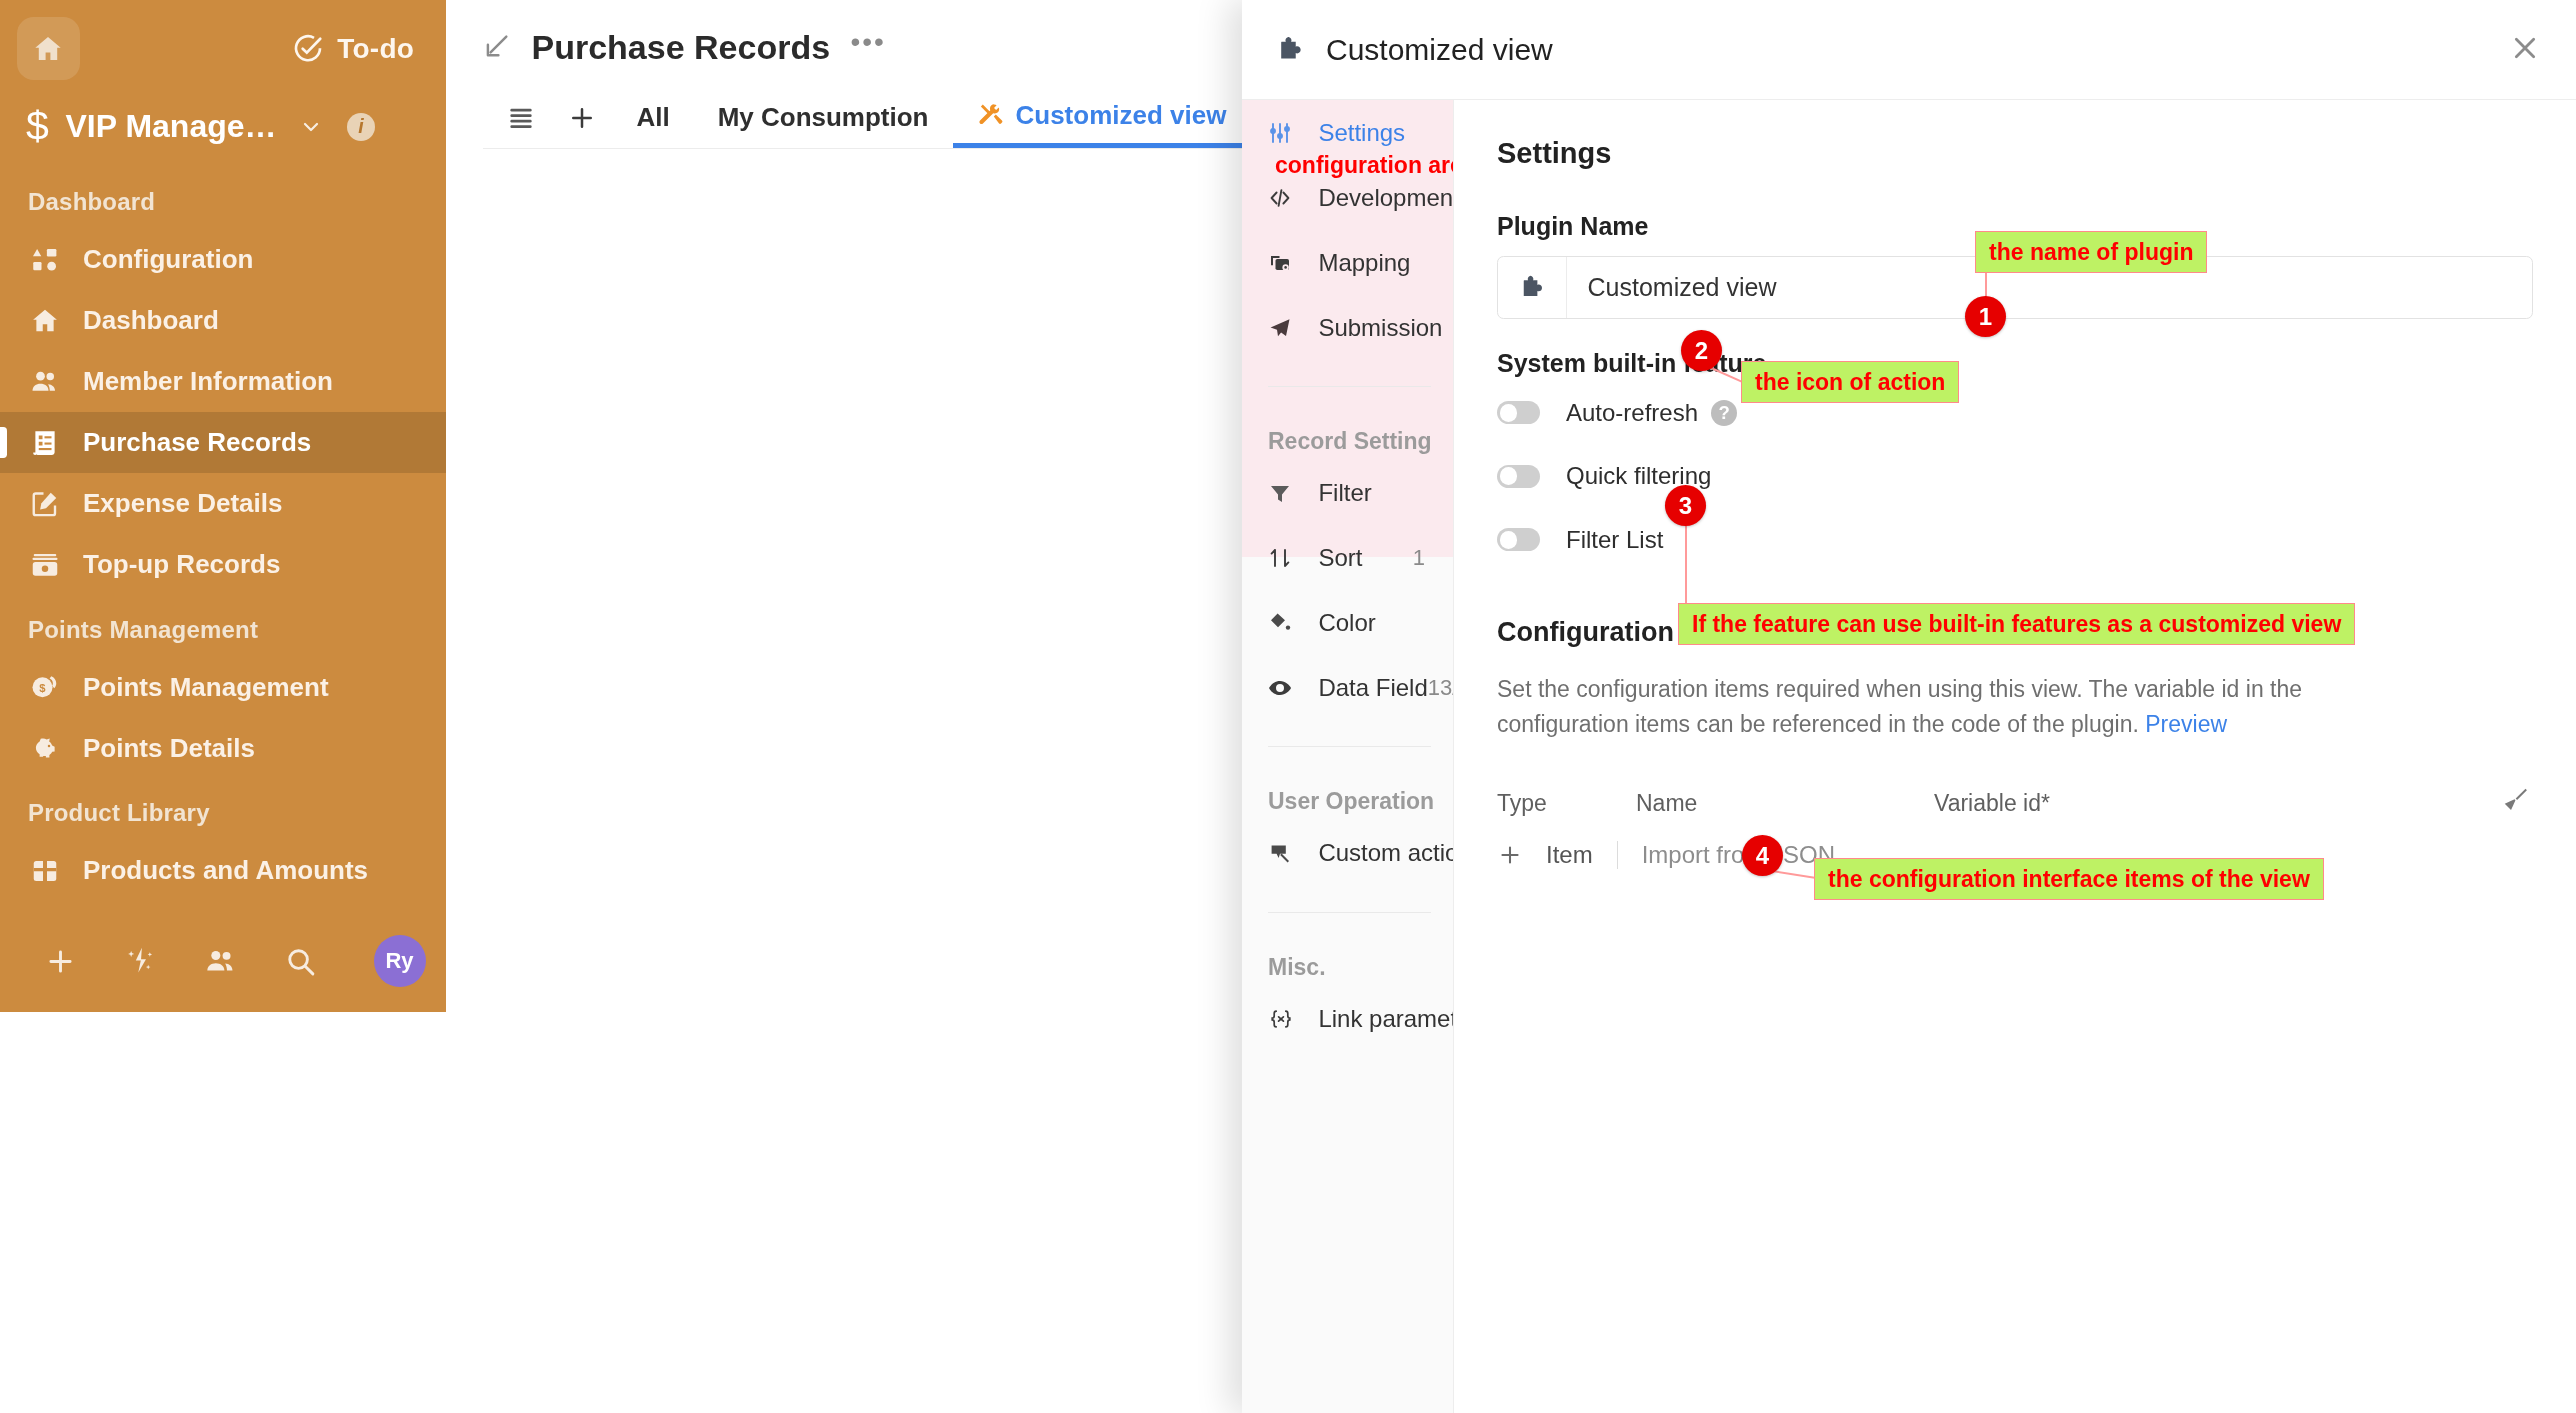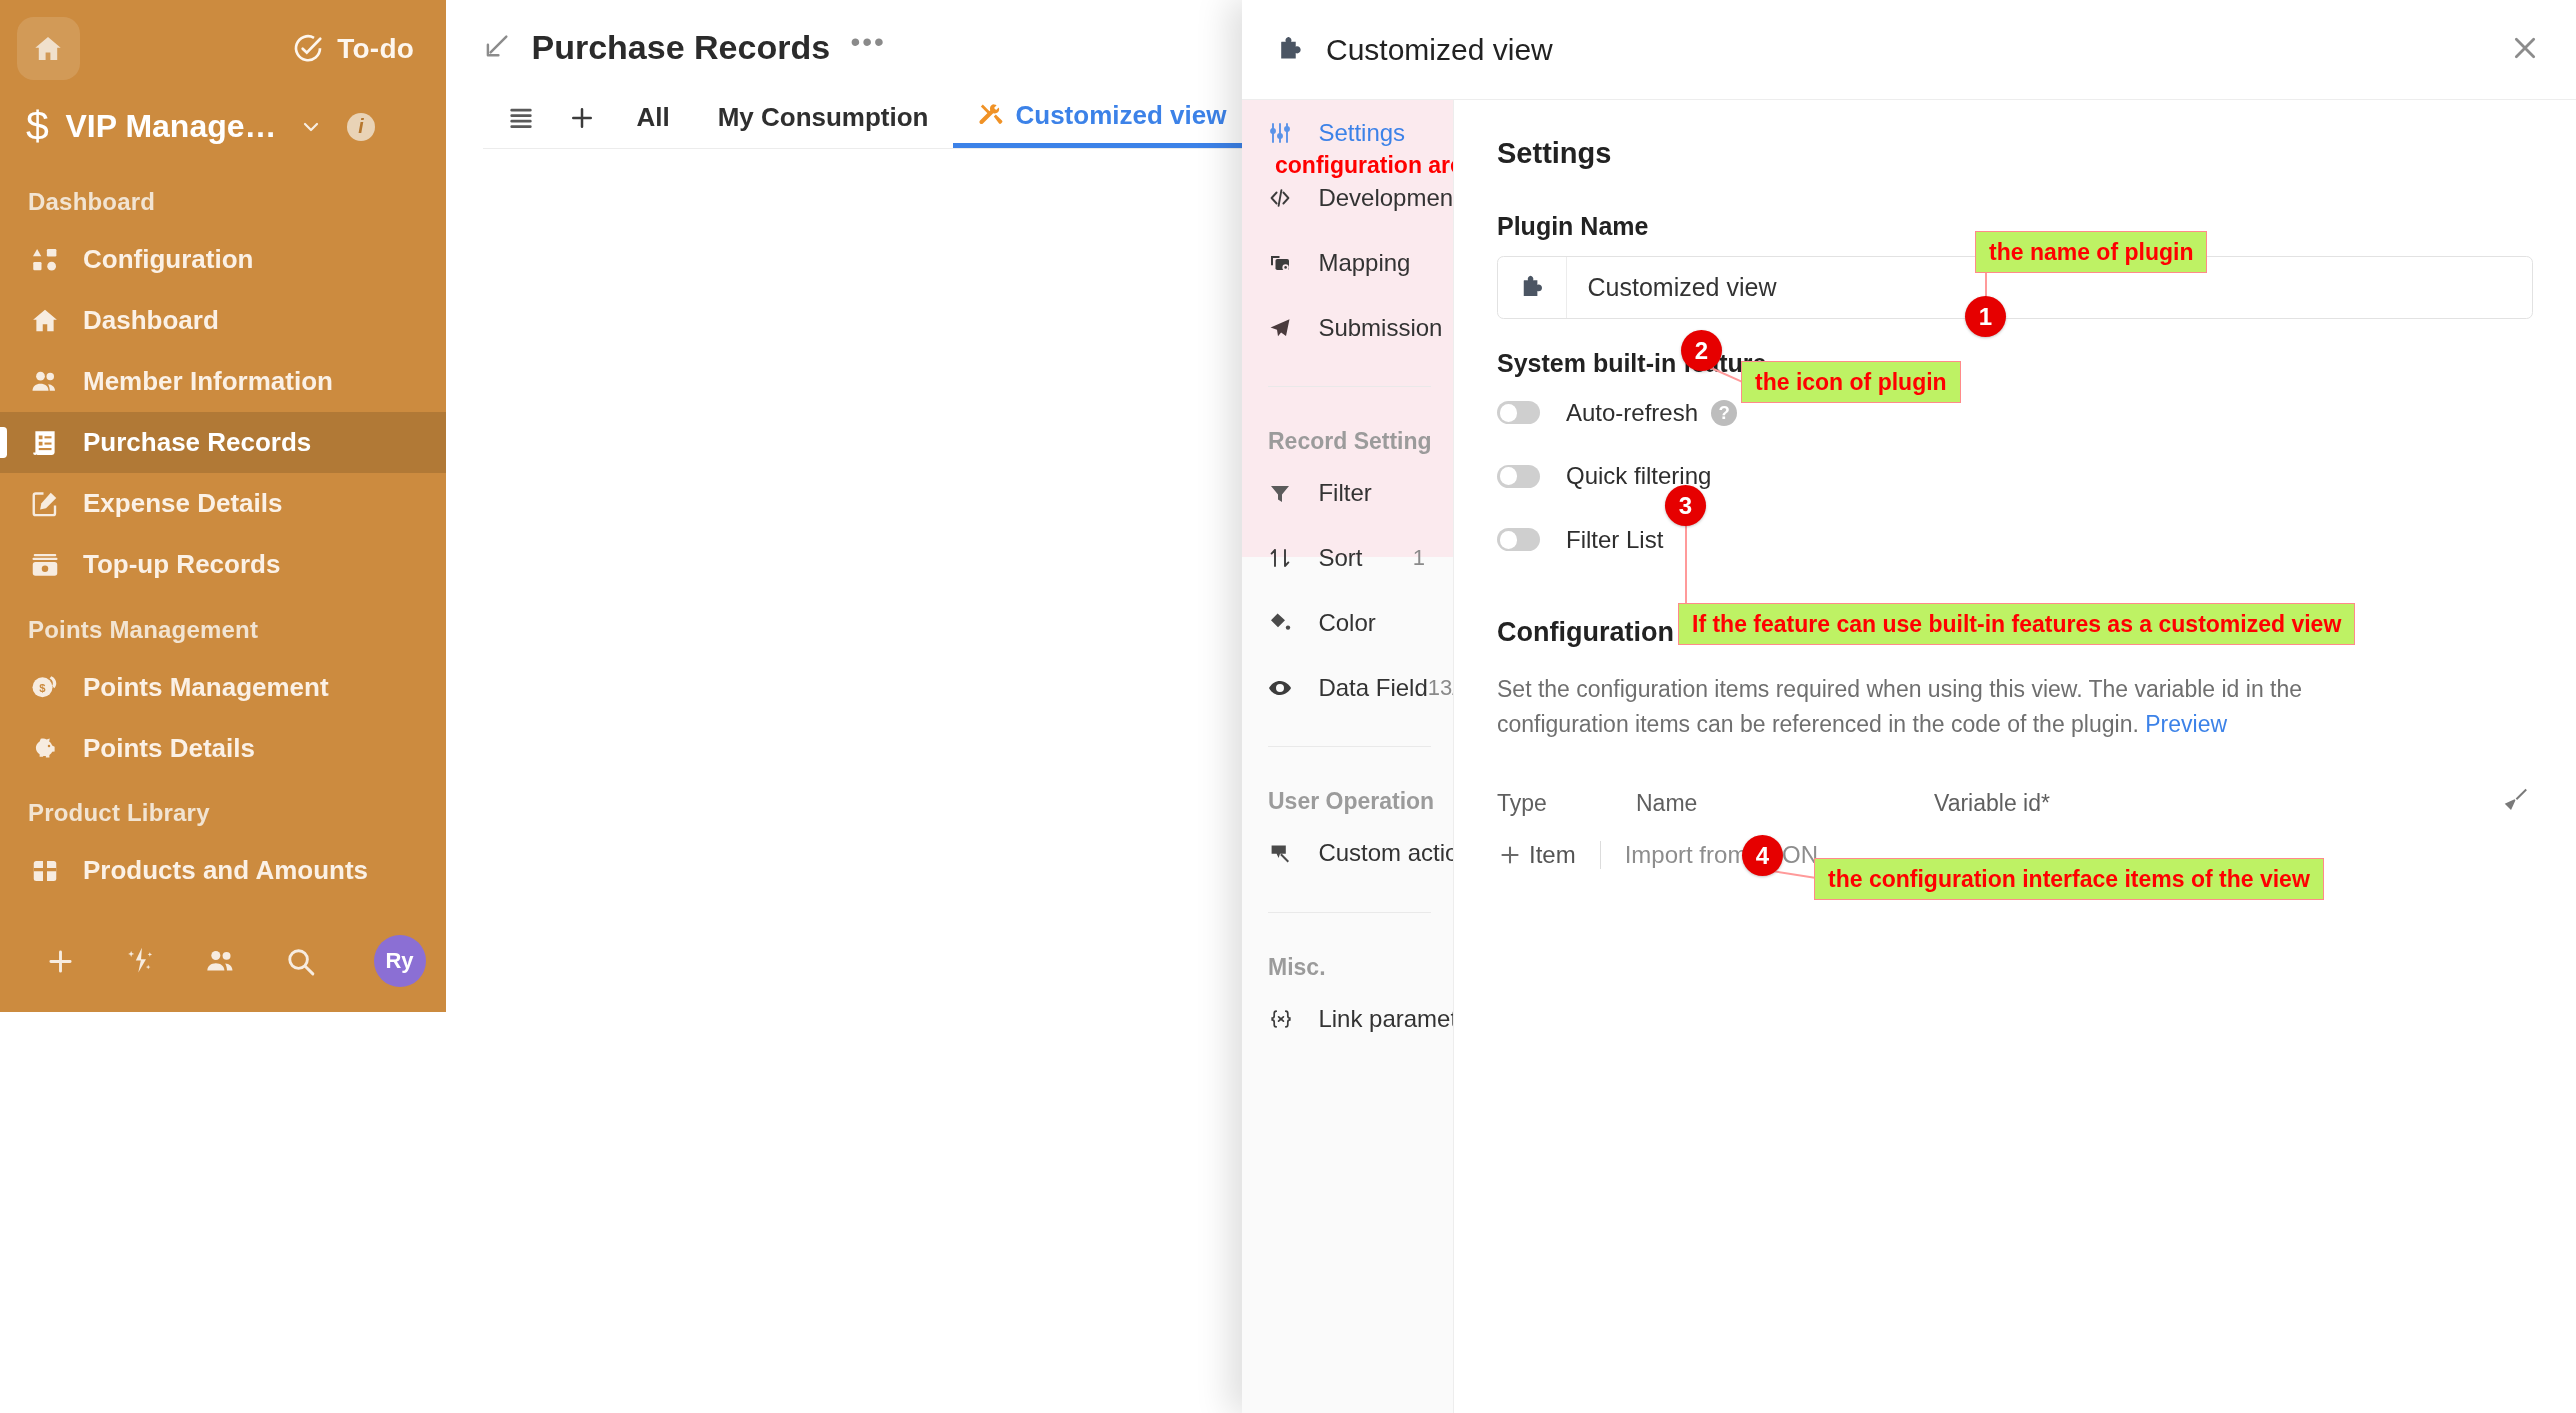--- a/index.html
+++ b/index.html
@@ -173,21 +173,21 @@
   .cfg-head {
     display: flex; align-items: center; margin-top: 43px; font-size: 23px; color: #5f5f5f;
   }
   .cfg-head .c-type { width: 139px; }
   .cfg-head .c-name { width: 298px; }
   .cfg-head .c-var { flex: 1; }
   .cfg-head .c-broom { cursor: pointer; padding-right: 3.7px; }
 
   .cfg-actions { display: flex; align-items: center; margin-top: 20.5px; gap: 0; }
   .add-item {
-    display: flex; align-items: center; gap: 6px; font-size: 24px; color: #545454;
+    display: flex; align-items: center; gap: 23px; font-size: 24px; color: #545454;
     cursor: pointer; padding-right: 24px; border-right: 0.9px solid #dcdcdc;
   }
   .import-json { font-size: 24px; color: #8d8d8d; cursor: pointer; padding-left: 24px; }
 
   
   .anno {
     position: absolute; z-index: 40; pointer-events: none;
   }
   .anno-box {
     border: 1.9px solid #ff8a8a; color: #ff0000; background: #bef264;
@@ -635,21 +635,21 @@
     </div>
   </div>
 
   <div class="anno" style="left:1975px; top:231px;">
     <div class="anno-box">the name of plugin</div>
   </div>
   <div class="anno-line" style="left:1985px; top:272px; width:1.9px; height:39px;"></div>
   <div class="badge" style="left:1965px; top:296px;">1</div>
 
   <div class="anno" style="left:1741px; top:361px;">
-    <div class="anno-box">the icon of plugin</div>
+    <div class="anno-box">the icon of action</div>
   </div>
   <div class="anno-line" style="left:1709px; top:366px; width:37px; height:1.9px; transform:rotate(24deg); transform-origin:left center;"></div>
   <div class="badge" style="left:1681px; top:330px;">2</div>
 
   <div class="anno" style="left:1678px; top:603px;">
     <div class="anno-box">If the feature can use built-in features as a customized view</div>
   </div>
   <div class="anno-line" style="left:1685px; top:517px; width:1.9px; height:89px;"></div>
   <div class="badge" style="left:1665px; top:485px;">3</div>
 

